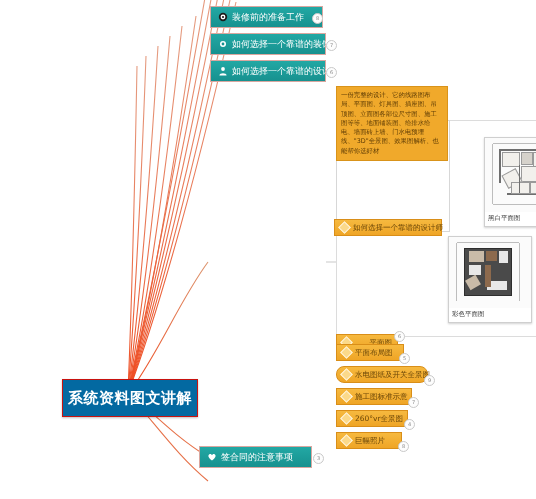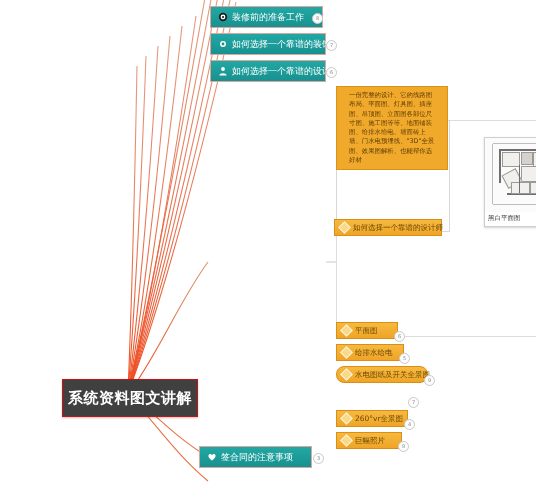--- a/index.html
+++ b/index.html
@@ -5,21 +5,21 @@
   html,body{margin:0;padding:0;background:#ffffff;}
   body{width:536px;height:499px;position:relative;overflow:hidden;
        font-family:"DejaVu Sans","Liberation Sans",sans-serif;}
 
   #canvas{position:absolute;inset:0;width:536px;height:499px;}
   #lines{position:absolute;left:0;top:0;width:536px;height:499px;}
 
   
   .center-node{
     position:absolute;left:62px;top:379px;width:134px;height:36px;
-    background:#404040;border:1px solid #c8120f;
+    background:#0369a1;border:1px solid #c8120f;
     display:flex;align-items:center;justify-content:center;
     box-shadow:0 1px 2px rgba(0,0,0,.25);
     z-index:6;
   }
   .center-node .lbl{
     color:#ffffff;font-size:15px;font-weight:bold;letter-spacing:.5px;
     white-space:nowrap;
   }
 
   
@@ -54,21 +54,21 @@
     border:1px solid #fff4dd;background:#fbd98a;
   }
   .orange-node .lbl{
     color:#6b4708;font-size:7.5px;white-space:nowrap;line-height:1;
   }
 
   
   .para-block{
     position:absolute;left:336px;top:86px;width:112px;
     background:#f0a92b;border:1px solid #d9931a;
-    padding:4px 12px;box-sizing:border-box;z-index:5;
+    padding:4px 4px;box-sizing:border-box;z-index:5;
   }
   .para-block .lbl{
     color:#5e3c05;font-size:6.4px;line-height:1.45;
     display:block;word-break:break-all;
   }
 
   
   .outline-box{
     position:absolute;left:336px;top:120px;width:112px;height:110px;
     border:1px solid #d7d7d7;background:transparent;z-index:2;
@@ -207,38 +207,42 @@
     <span class="lbl">签合同的注意事项</span>
   </div>
   <div class="badge" style="left:313px;top:453px;">3</div>
 
 
   <div class="orange-node" style="left:334px;top:219px;width:108px;">
     <span class="dia"></span>
     <span class="lbl">如何选择一个靠谱的设计师</span>
   </div>
 
-  <div class="orange-node" style="left:336px;top:322px;width:62px;">
+  <div class="orange-node" style="left:336px;top:334px;width:62px;justify-content:space-between;">
     <span class="dia"></span>
     <span class="lbl">平面图</span>
   </div>
   <div class="badge" style="left:394px;top:331px;">6</div>
 
   <div class="orange-node" style="left:336px;top:344px;width:68px;">
     <span class="dia"></span>
-    <span class="lbl">给排水给电</span>
+    <span class="lbl">平面布局图</span>
   </div>
   <div class="badge" style="left:399px;top:353px;">5</div>
 
   <div class="orange-node" style="left:336px;top:366px;width:92px;border-radius:8px;">
     <span class="dia"></span>
     <span class="lbl">水电图纸及开关全景图</span>
   </div>
   <div class="badge" style="left:424px;top:375px;">9</div>
 
+  <div class="orange-node" style="left:336px;top:388px;width:76px;">
+    <span class="dia"></span>
+    <span class="lbl">施工图标准示意</span>
+  </div>
   <div class="badge" style="left:408px;top:397px;">7</div>
 
   <div class="orange-node" style="left:336px;top:410px;width:72px;">
     <span class="dia"></span>
     <span class="lbl">260°vr全景图</span>
   </div>
   <div class="badge" style="left:404px;top:419px;">4</div>
 
   <div class="orange-node" style="left:336px;top:432px;width:66px;">
     <span class="dia"></span>
@@ -263,18 +267,36 @@
         <div class="room" style="left:36px;top:28px;width:22px;height:14px;"></div>
         <div class="room" style="left:19px;top:33px;width:14px;height:13px;transform:rotate(-28deg);"></div>
         <div class="room" style="left:26px;top:44px;width:17px;height:10px;"></div>
         <div class="room" style="left:45px;top:44px;width:14px;height:10px;"></div>
         <div class="wall" style="left:34px;top:27px;width:1.2px;height:28px;"></div>
       </div>
     </div>
     <div class="cap">黑白平面图</div>
   </div>
 
+  <div class="img-card" style="left:448px;top:236px;width:82px;height:85px;">
+    <div class="thumb" style="height:71px;">
+      <div class="fp fpc">
+        <div class="dimline" style="left:8px;top:5px;width:62px;height:1px;"></div>
+        <div class="dimline" style="left:7px;top:6px;width:1px;height:58px;"></div>
+        <div class="dimline" style="left:70px;top:6px;width:1px;height:58px;"></div>
+        <div class="room" style="left:15px;top:11px;width:46px;height:46px;"></div>
+        <div class="accent2" style="left:20px;top:14px;width:15px;height:11px;"></div>
+        <div class="accent" style="left:37px;top:14px;width:11px;height:10px;"></div>
+        <div class="white" style="left:50px;top:14px;width:9px;height:12px;"></div>
+        <div class="white" style="left:20px;top:28px;width:12px;height:10px;"></div>
+        <div class="accent2" style="left:18px;top:40px;width:12px;height:11px;transform:rotate(-30deg);"></div>
+        <div class="white" style="left:38px;top:44px;width:20px;height:9px;"></div>
+        <div class="accent" style="left:36px;top:28px;width:6px;height:22px;"></div>
+      </div>
+    </div>
+    <div class="cap">彩色平面图</div>
+  </div>
 
   <div class="center-node">
     <span class="lbl">系统资料图文讲解</span>
   </div>
 
 </div>
 
 </body></html>

